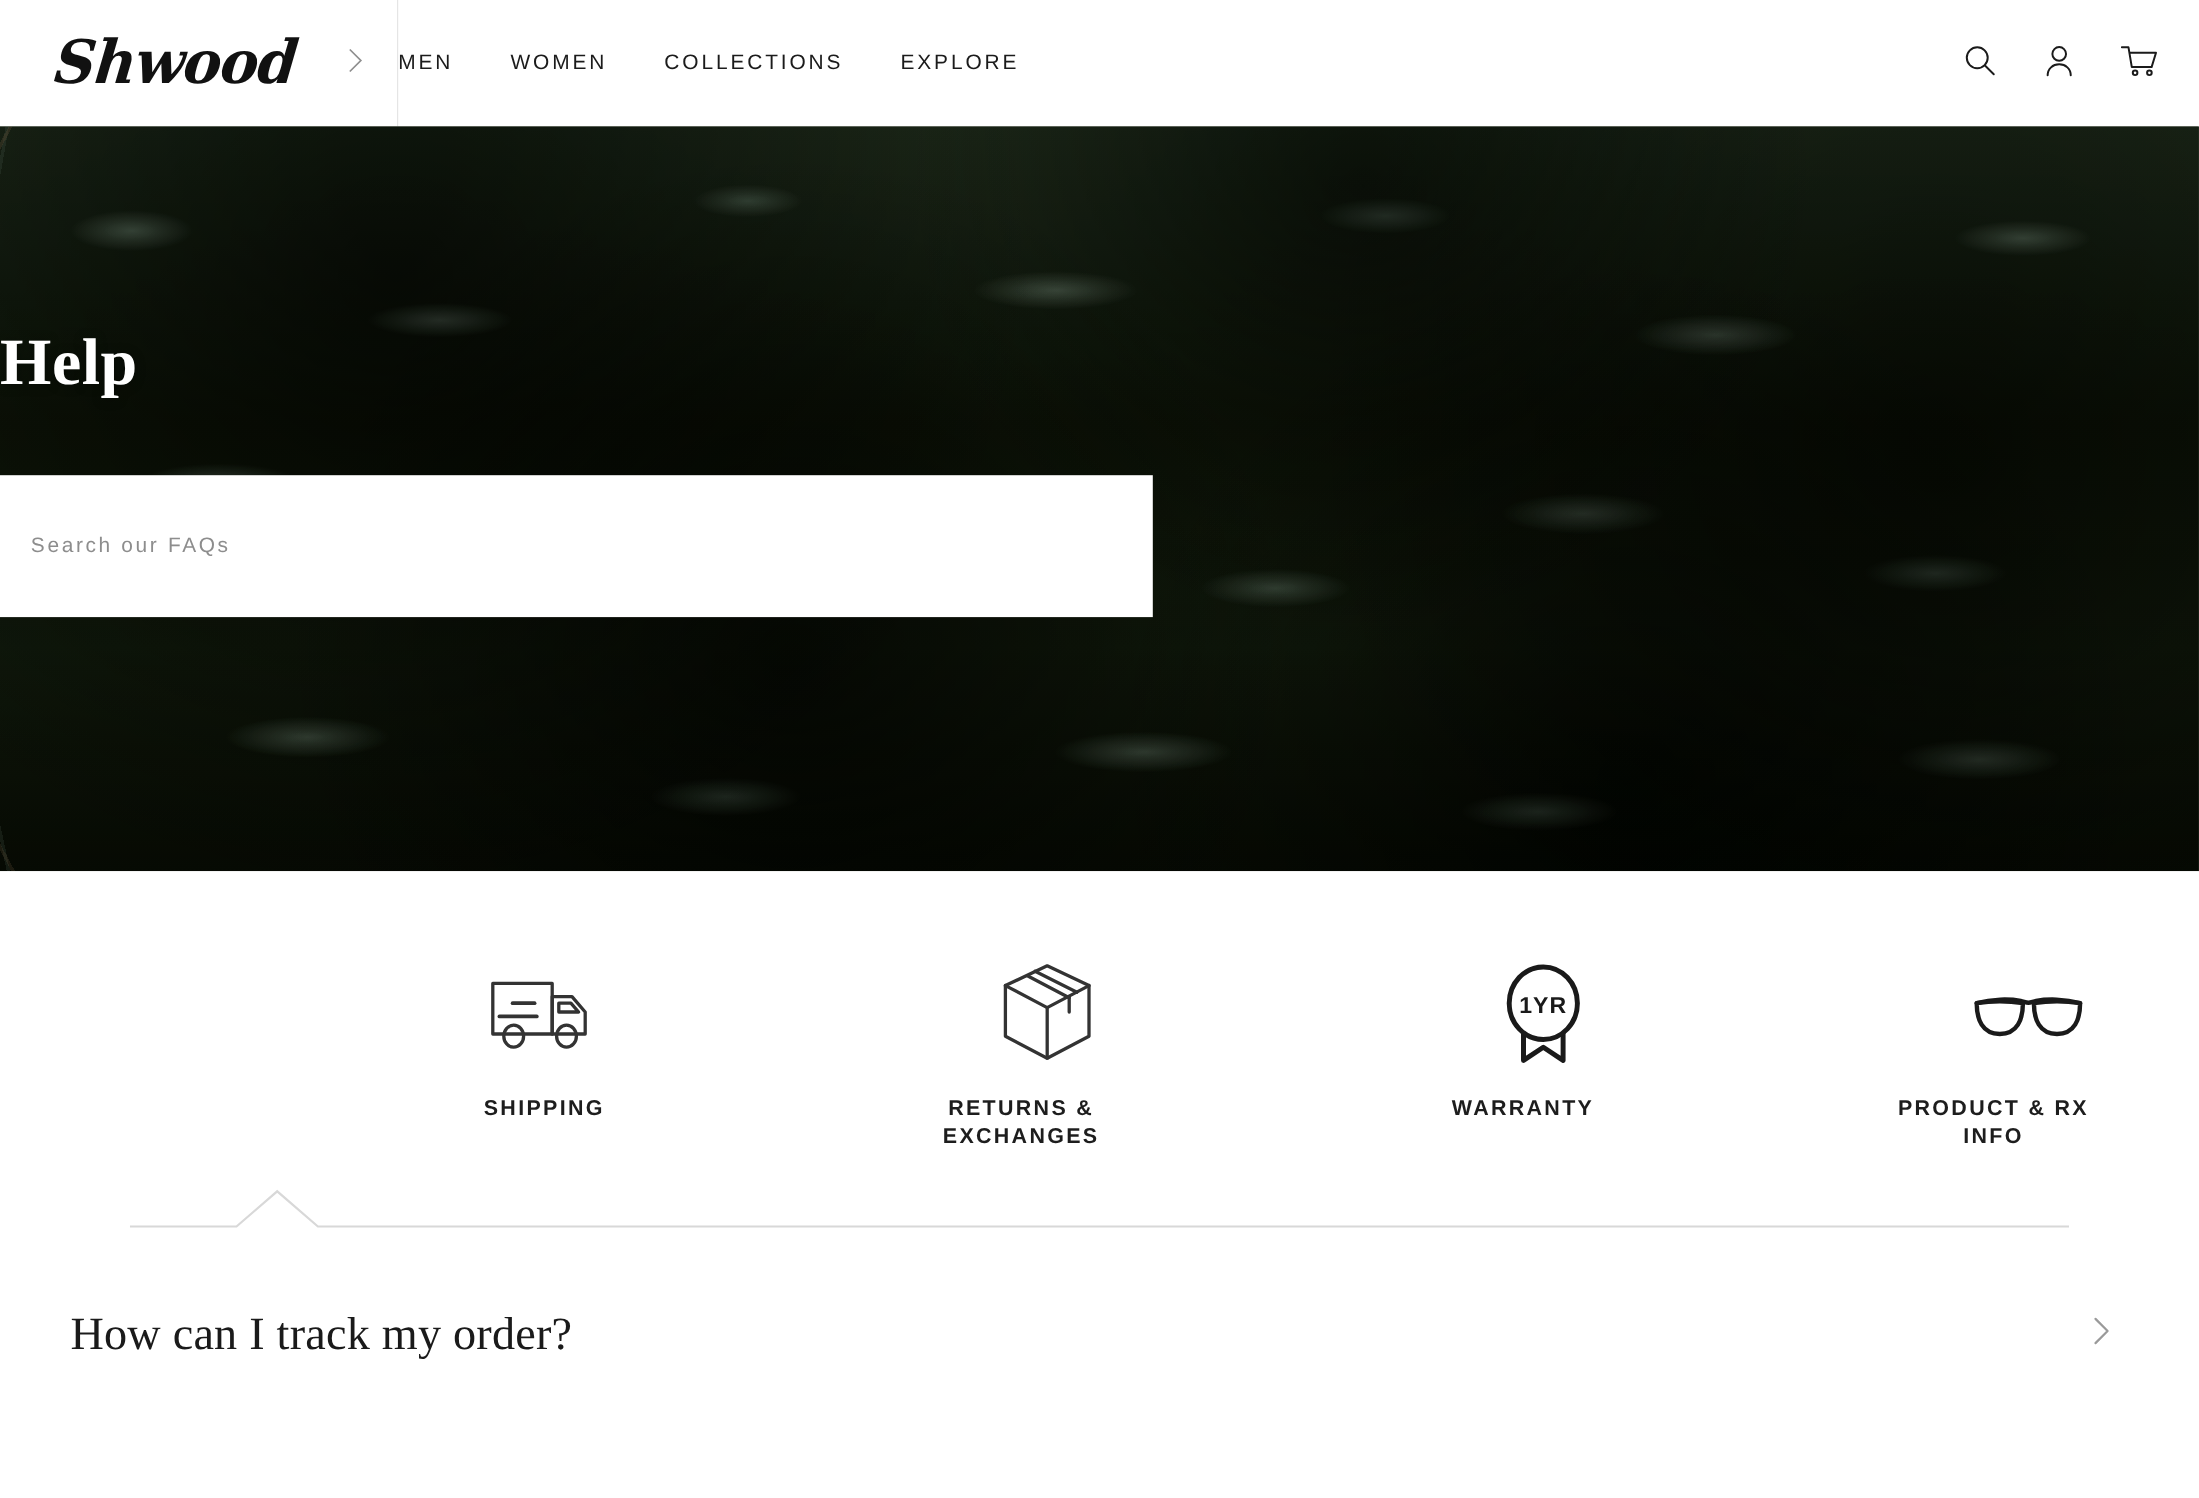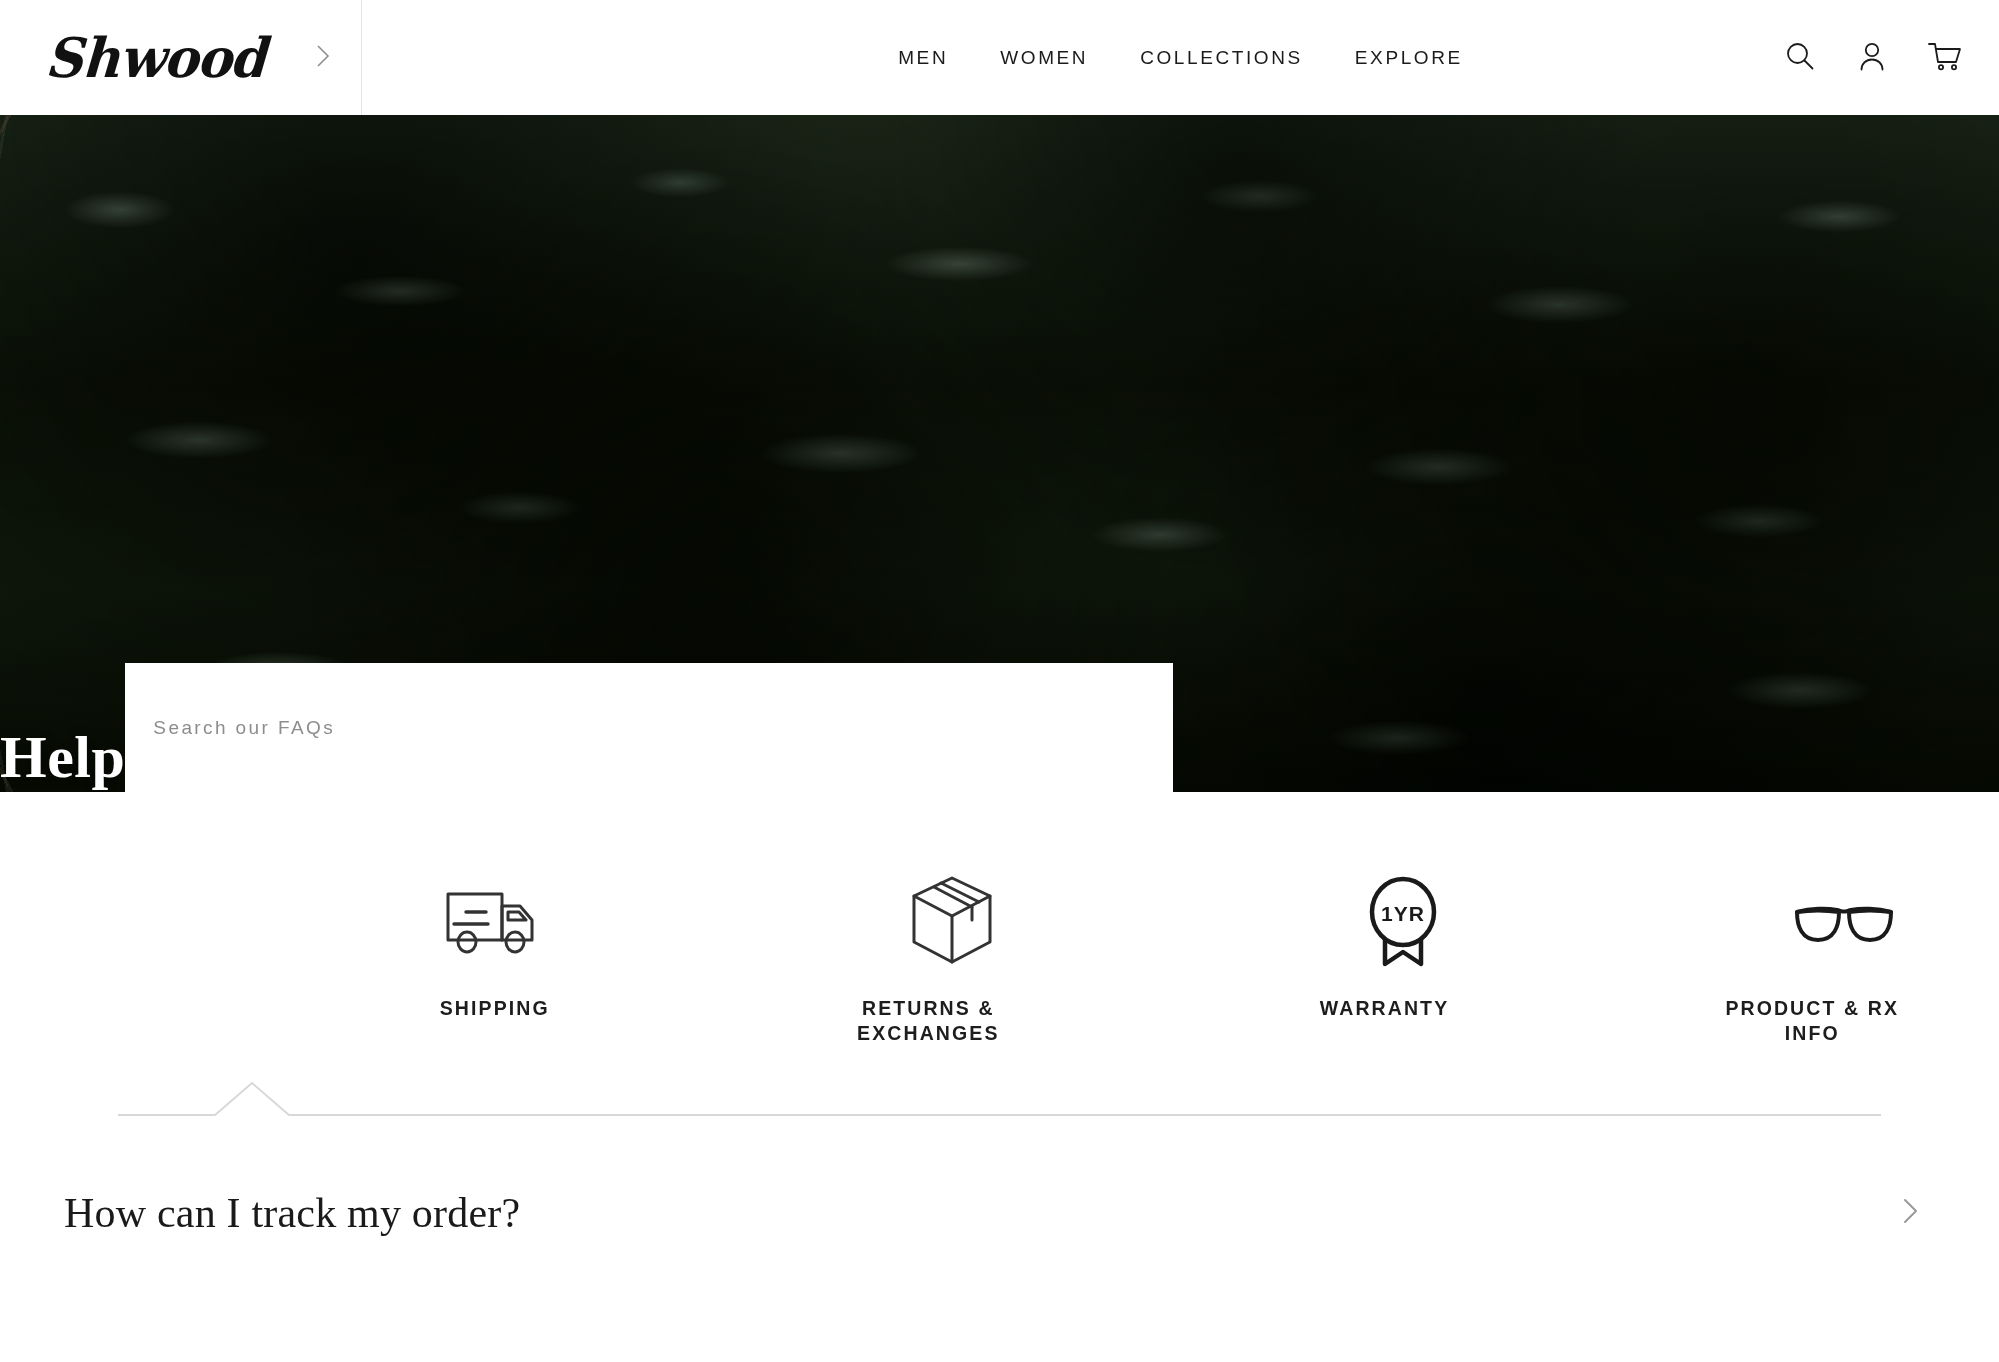--- a/index.html
+++ b/index.html
@@ -39,21 +39,21 @@
     user-select:none;
   }
   .brand-chevron{
     margin-left:auto;
     margin-right:28px;
     color:#8f8f8f;
   }
   .mainnav{
     flex:1;
     display:flex;
-    justify-content:center;
+    justify-content:flex-start;
     gap:52px;
     align-items:center;
   }
   .mainnav a{
     font-size:19px;
     letter-spacing:2.6px;
     color:#1b1b1b;
     text-decoration:none;
     font-weight:400;
     white-space:nowrap;
@@ -112,22 +112,22 @@
       radial-gradient(circle at 18% 20%, rgba(0,0,0,.55), transparent 34%),
       radial-gradient(circle at 62% 8%,  rgba(0,0,0,.5),  transparent 30%),
       radial-gradient(circle at 88% 42%, rgba(0,0,0,.45), transparent 32%),
       radial-gradient(circle at 36% 72%, rgba(0,0,0,.5),  transparent 34%),
       radial-gradient(circle at 74% 88%, rgba(0,0,0,.45), transparent 30%),
       linear-gradient(180deg, rgba(0,0,0,.18), rgba(0,0,0,.34));
   }
   .hero-inner{
     position:absolute; inset:0;
     display:flex;
-    flex-direction:row;
-    align-items:flex-end;
+    flex-direction:column;
+    align-items:flex-start;
   }
   .hero-title{
     margin-top:180px;
     font-family:"Liberation Serif", "DejaVu Serif", serif;
     font-weight:700;
     font-size:60px;
     color:#ffffff;
     letter-spacing:.5px;
     text-shadow:0 1px 10px rgba(0,0,0,.35);
   }

